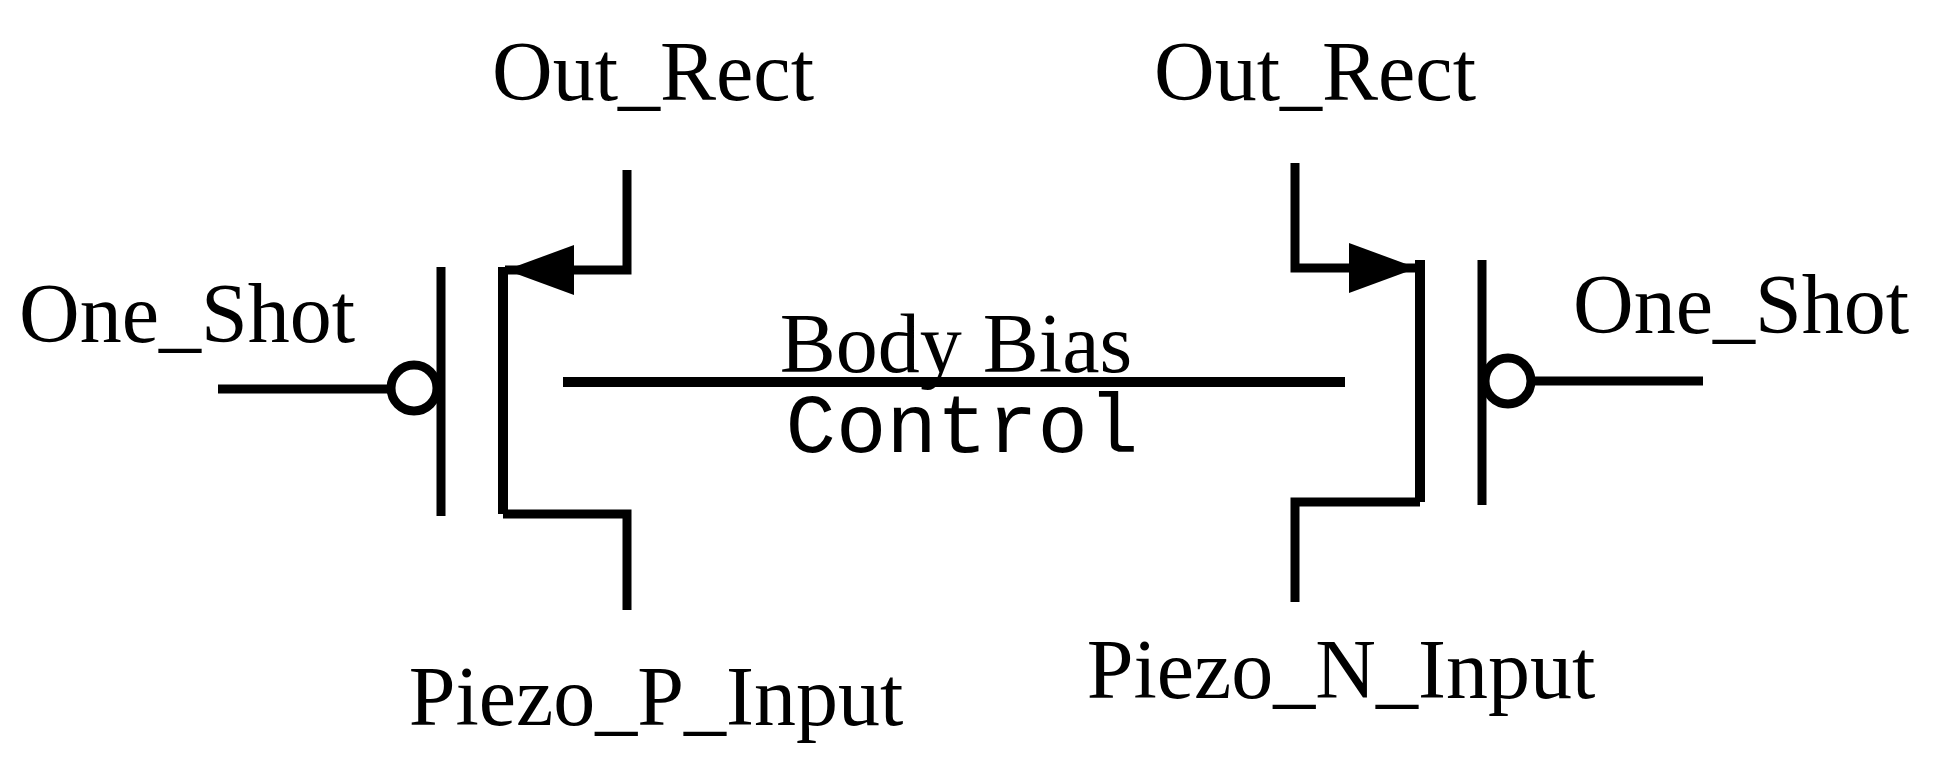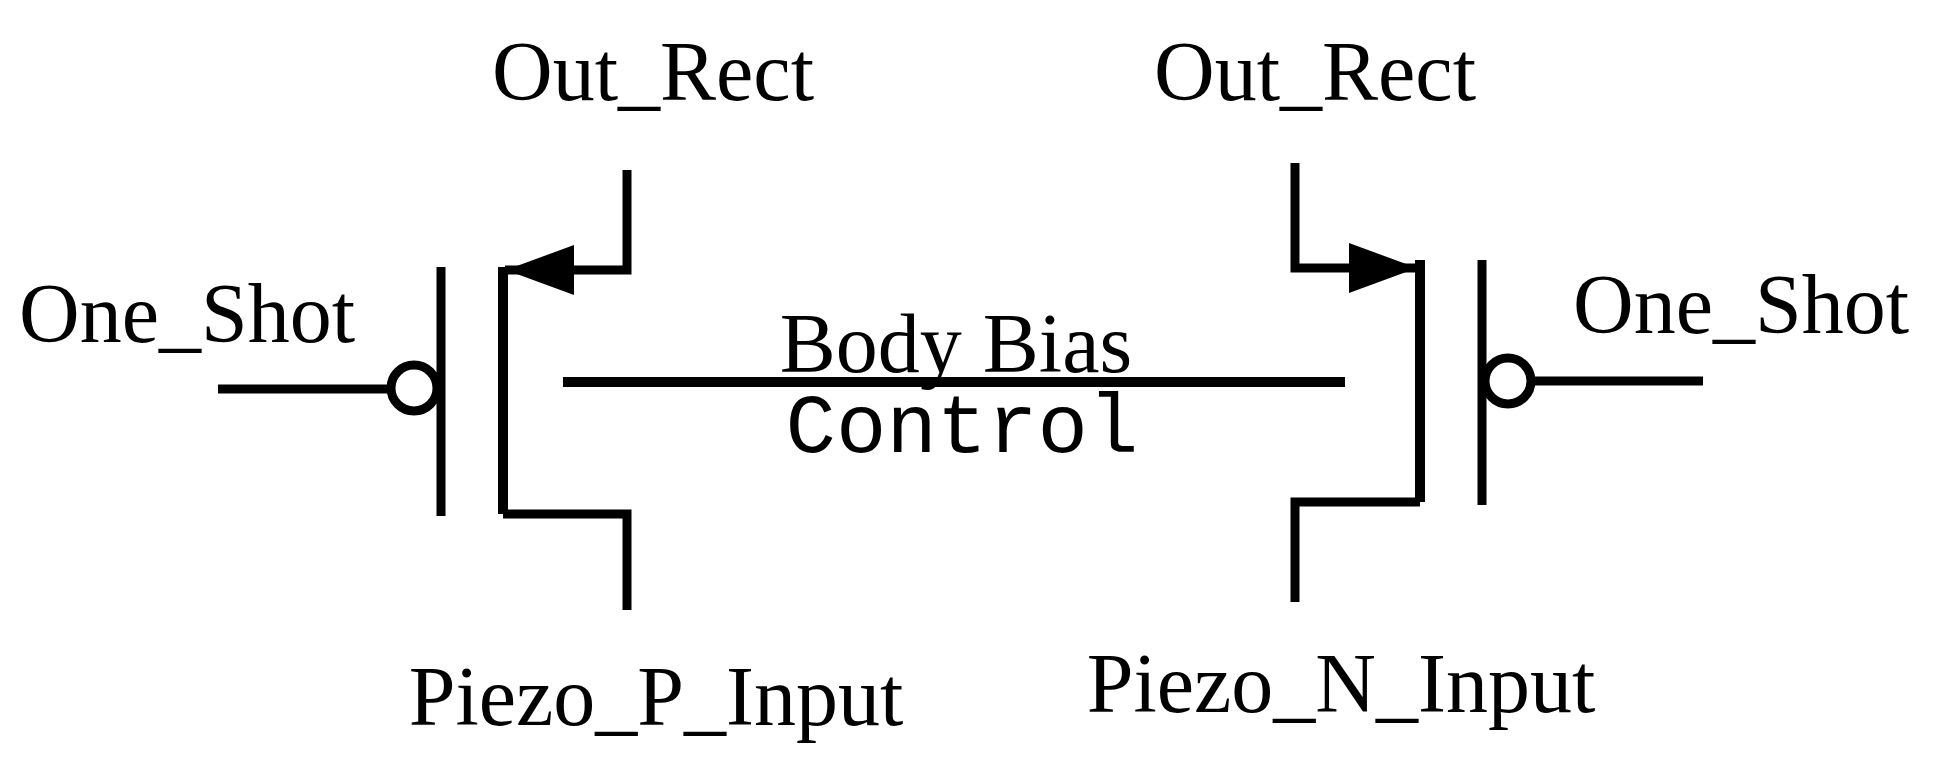--- a/index.html
+++ b/index.html
@@ -69,15 +69,15 @@
   <div class="net-label" style="left:187px;  top:272px;">One_Shot</div>
 
   <div class="net-label" style="left:1741px; top:263px;">One_Shot</div>
 
   <div class="net-label" style="left:956px;  top:302px;">Body Bias</div>
 
   <div class="net-label" style="left:962px;  top:388px;font-family:Liberation Mono, monospace;">Control</div>
 
   <div class="net-label" style="left:620px;  top:655px;margin-left:36px;">Piezo_P_Input</div>
 
-  <div class="net-label" style="left:1341px; top:642px;">Piezo_N_Input</div>
+  <div class="net-label" style="left:1341px; top:628px;">Piezo_N_Input</div>
 
 </div>
 
 </body></html>

